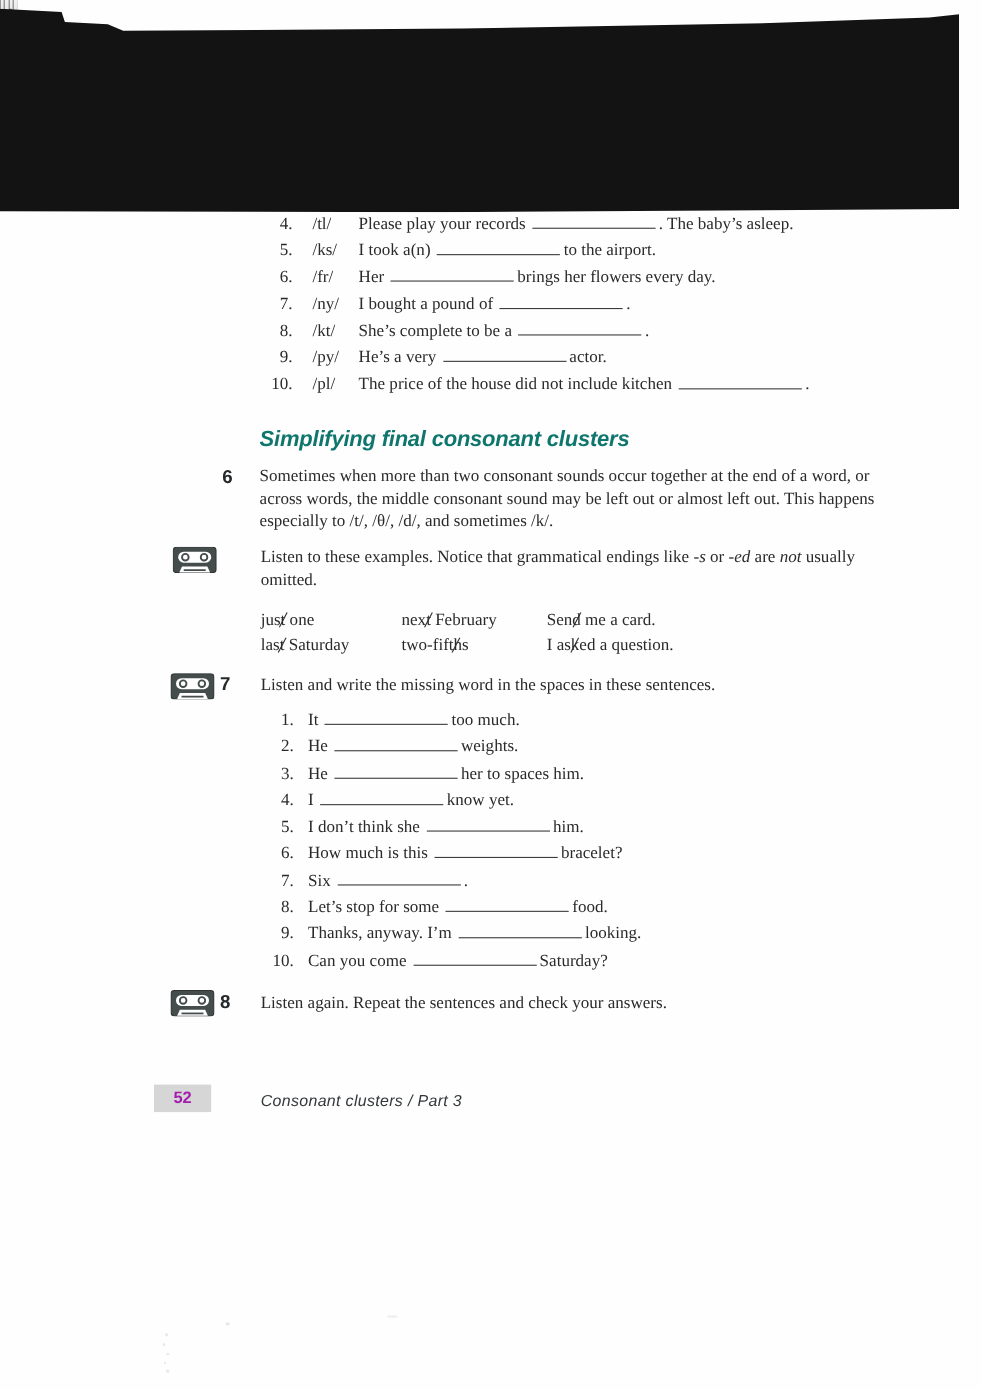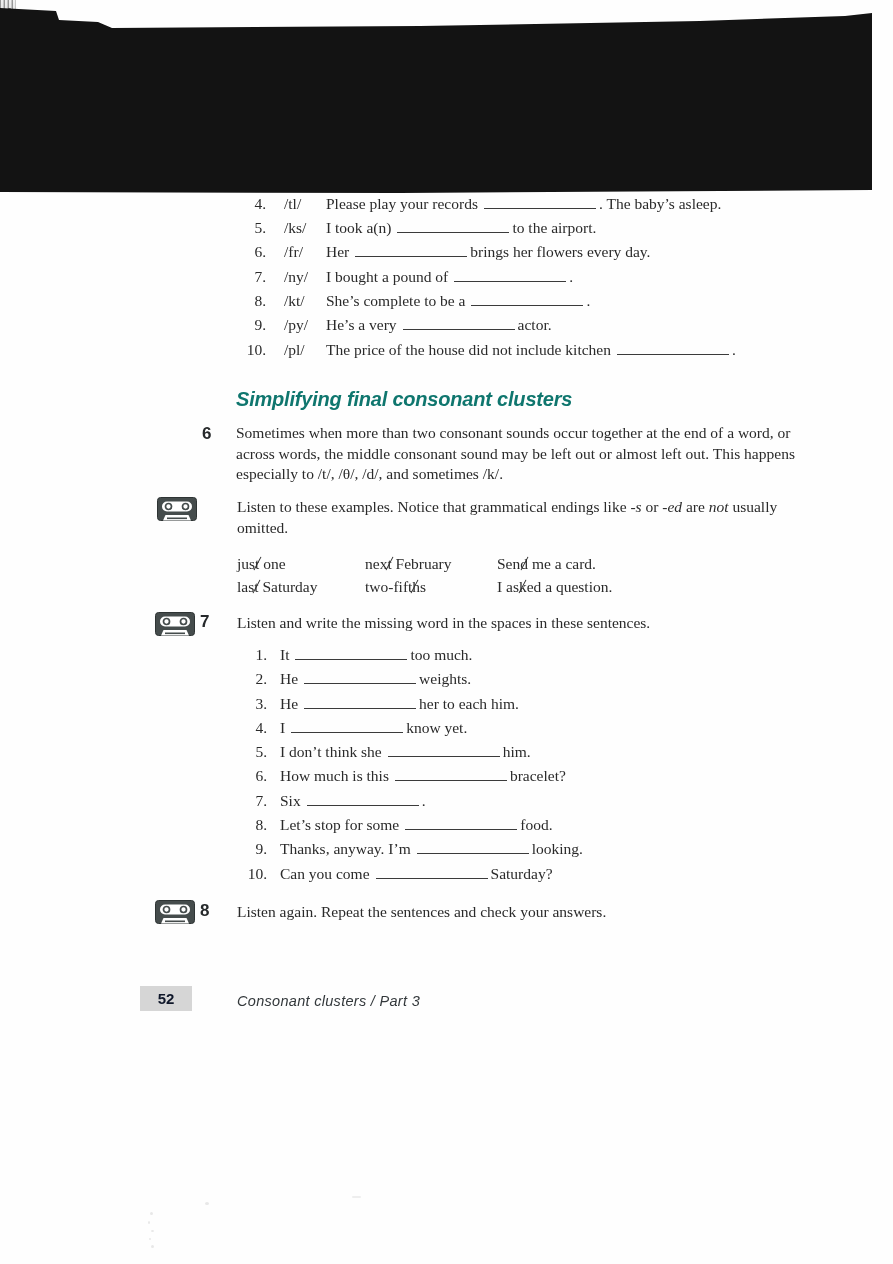--- a/index.html
+++ b/index.html
@@ -22,21 +22,21 @@
   .heading{font-family:"Liberation Sans",sans-serif;font-weight:bold;font-style:italic;
            font-size:20px;color:#0f766e;letter-spacing:-0.2px;}
   .it{font-style:italic;}
   .ex-grid{display:grid;grid-template-columns:128px 132px auto;row-gap:1.5px;
            font-size:15.5px;line-height:21px;}
   .slashed{position:relative;display:inline-block;}
   .slashed::after{content:"";position:absolute;left:50%;top:48%;width:15px;height:0;
                   margin-left:-7.5px;border-top:1.3px solid #2d2d2d;transform:rotate(-62deg);}
   .badge{background:#d6d6d6;width:52px;height:25px;display:flex;align-items:center;
          justify-content:center;font-family:"Liberation Sans",sans-serif;font-weight:bold;
-         font-size:15px;color:#0f172a;}
+         font-size:15px;color:#a21caf;}
   .footer-text{font-family:"Liberation Sans",sans-serif;font-style:italic;font-size:14.5px;
                color:#33383b;letter-spacing:.3px;}
   .cassette{width:40px;height:24px;}
   .left-streak{left:0;top:934;width:16px;height:138px;
     background:
       repeating-linear-gradient(to right,rgba(70,70,70,.55) 0 1px,rgba(170,170,170,.15) 1px 3px,rgba(100,100,100,.35) 3px 4px),
       linear-gradient(to bottom,rgba(130,130,130,0) 0%,rgba(110,110,110,.45) 35%,rgba(55,55,55,.8) 80%,#1a1a1a 100%);}
   .black-band{left:0;top:1058;width:872px;height:194px;background:#131313;
     clip-path:polygon(0 8px,56px 11px,59px 20px,98px 22px,112px 28px,420px 26px,700px 21px,
                       845px 16px,872px 13px,872px 190px,400px 193px,0 192px);}
@@ -151,21 +151,21 @@
     <div class="row">
       <span class="n">1.</span>
       <span class="txt t7"><span>It</span><span class="blank"></span><span>too much.</span></span>
     </div>
     <div class="row">
       <span class="n">2.</span>
       <span class="txt t7"><span>He</span><span class="blank"></span><span>weights.</span></span>
     </div>
     <div class="row">
       <span class="n">3.</span>
-      <span class="txt t7"><span>He</span><span class="blank"></span><span>her to each him.</span></span>
+      <span class="txt t7"><span>He</span><span class="blank"></span><span>her to spaces him.</span></span>
     </div>
     <div class="row">
       <span class="n">4.</span>
       <span class="txt t7"><span>I</span><span class="blank"></span><span>know yet.</span></span>
     </div>
     <div class="row">
       <span class="n">5.</span>
       <span class="txt t7"><span>I don’t think she</span><span class="blank"></span><span>him.</span></span>
     </div>
     <div class="row">

